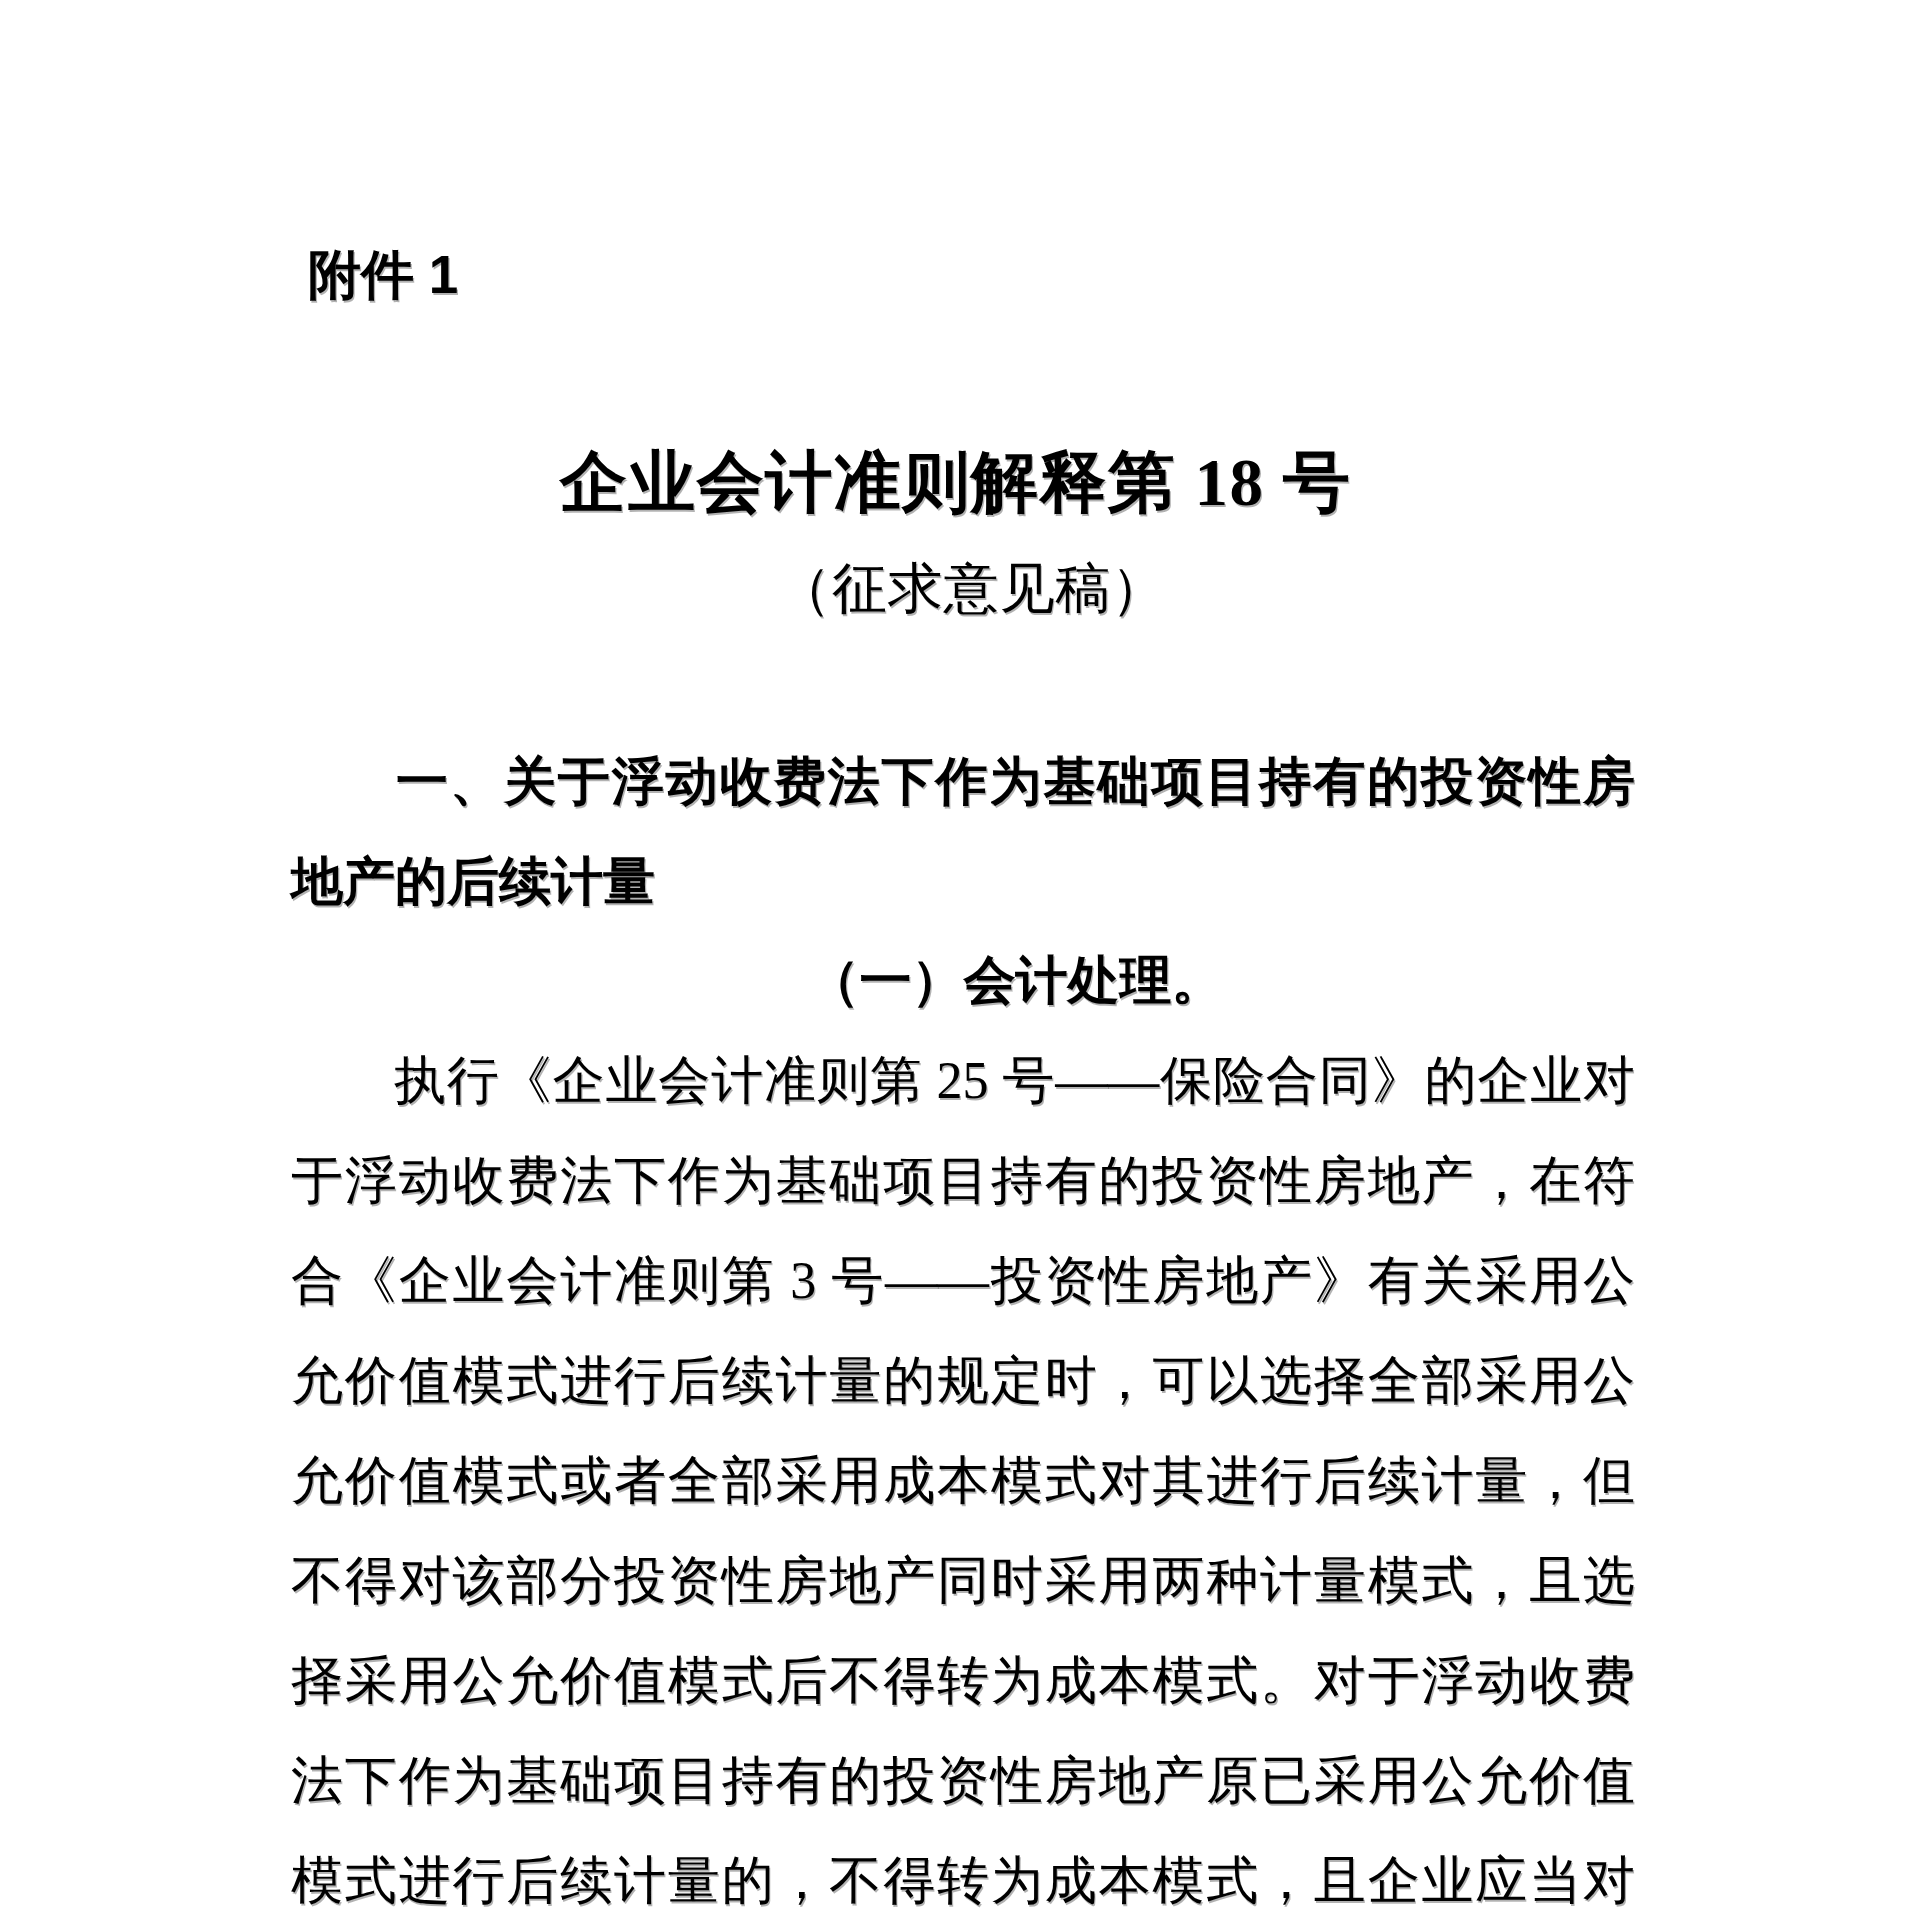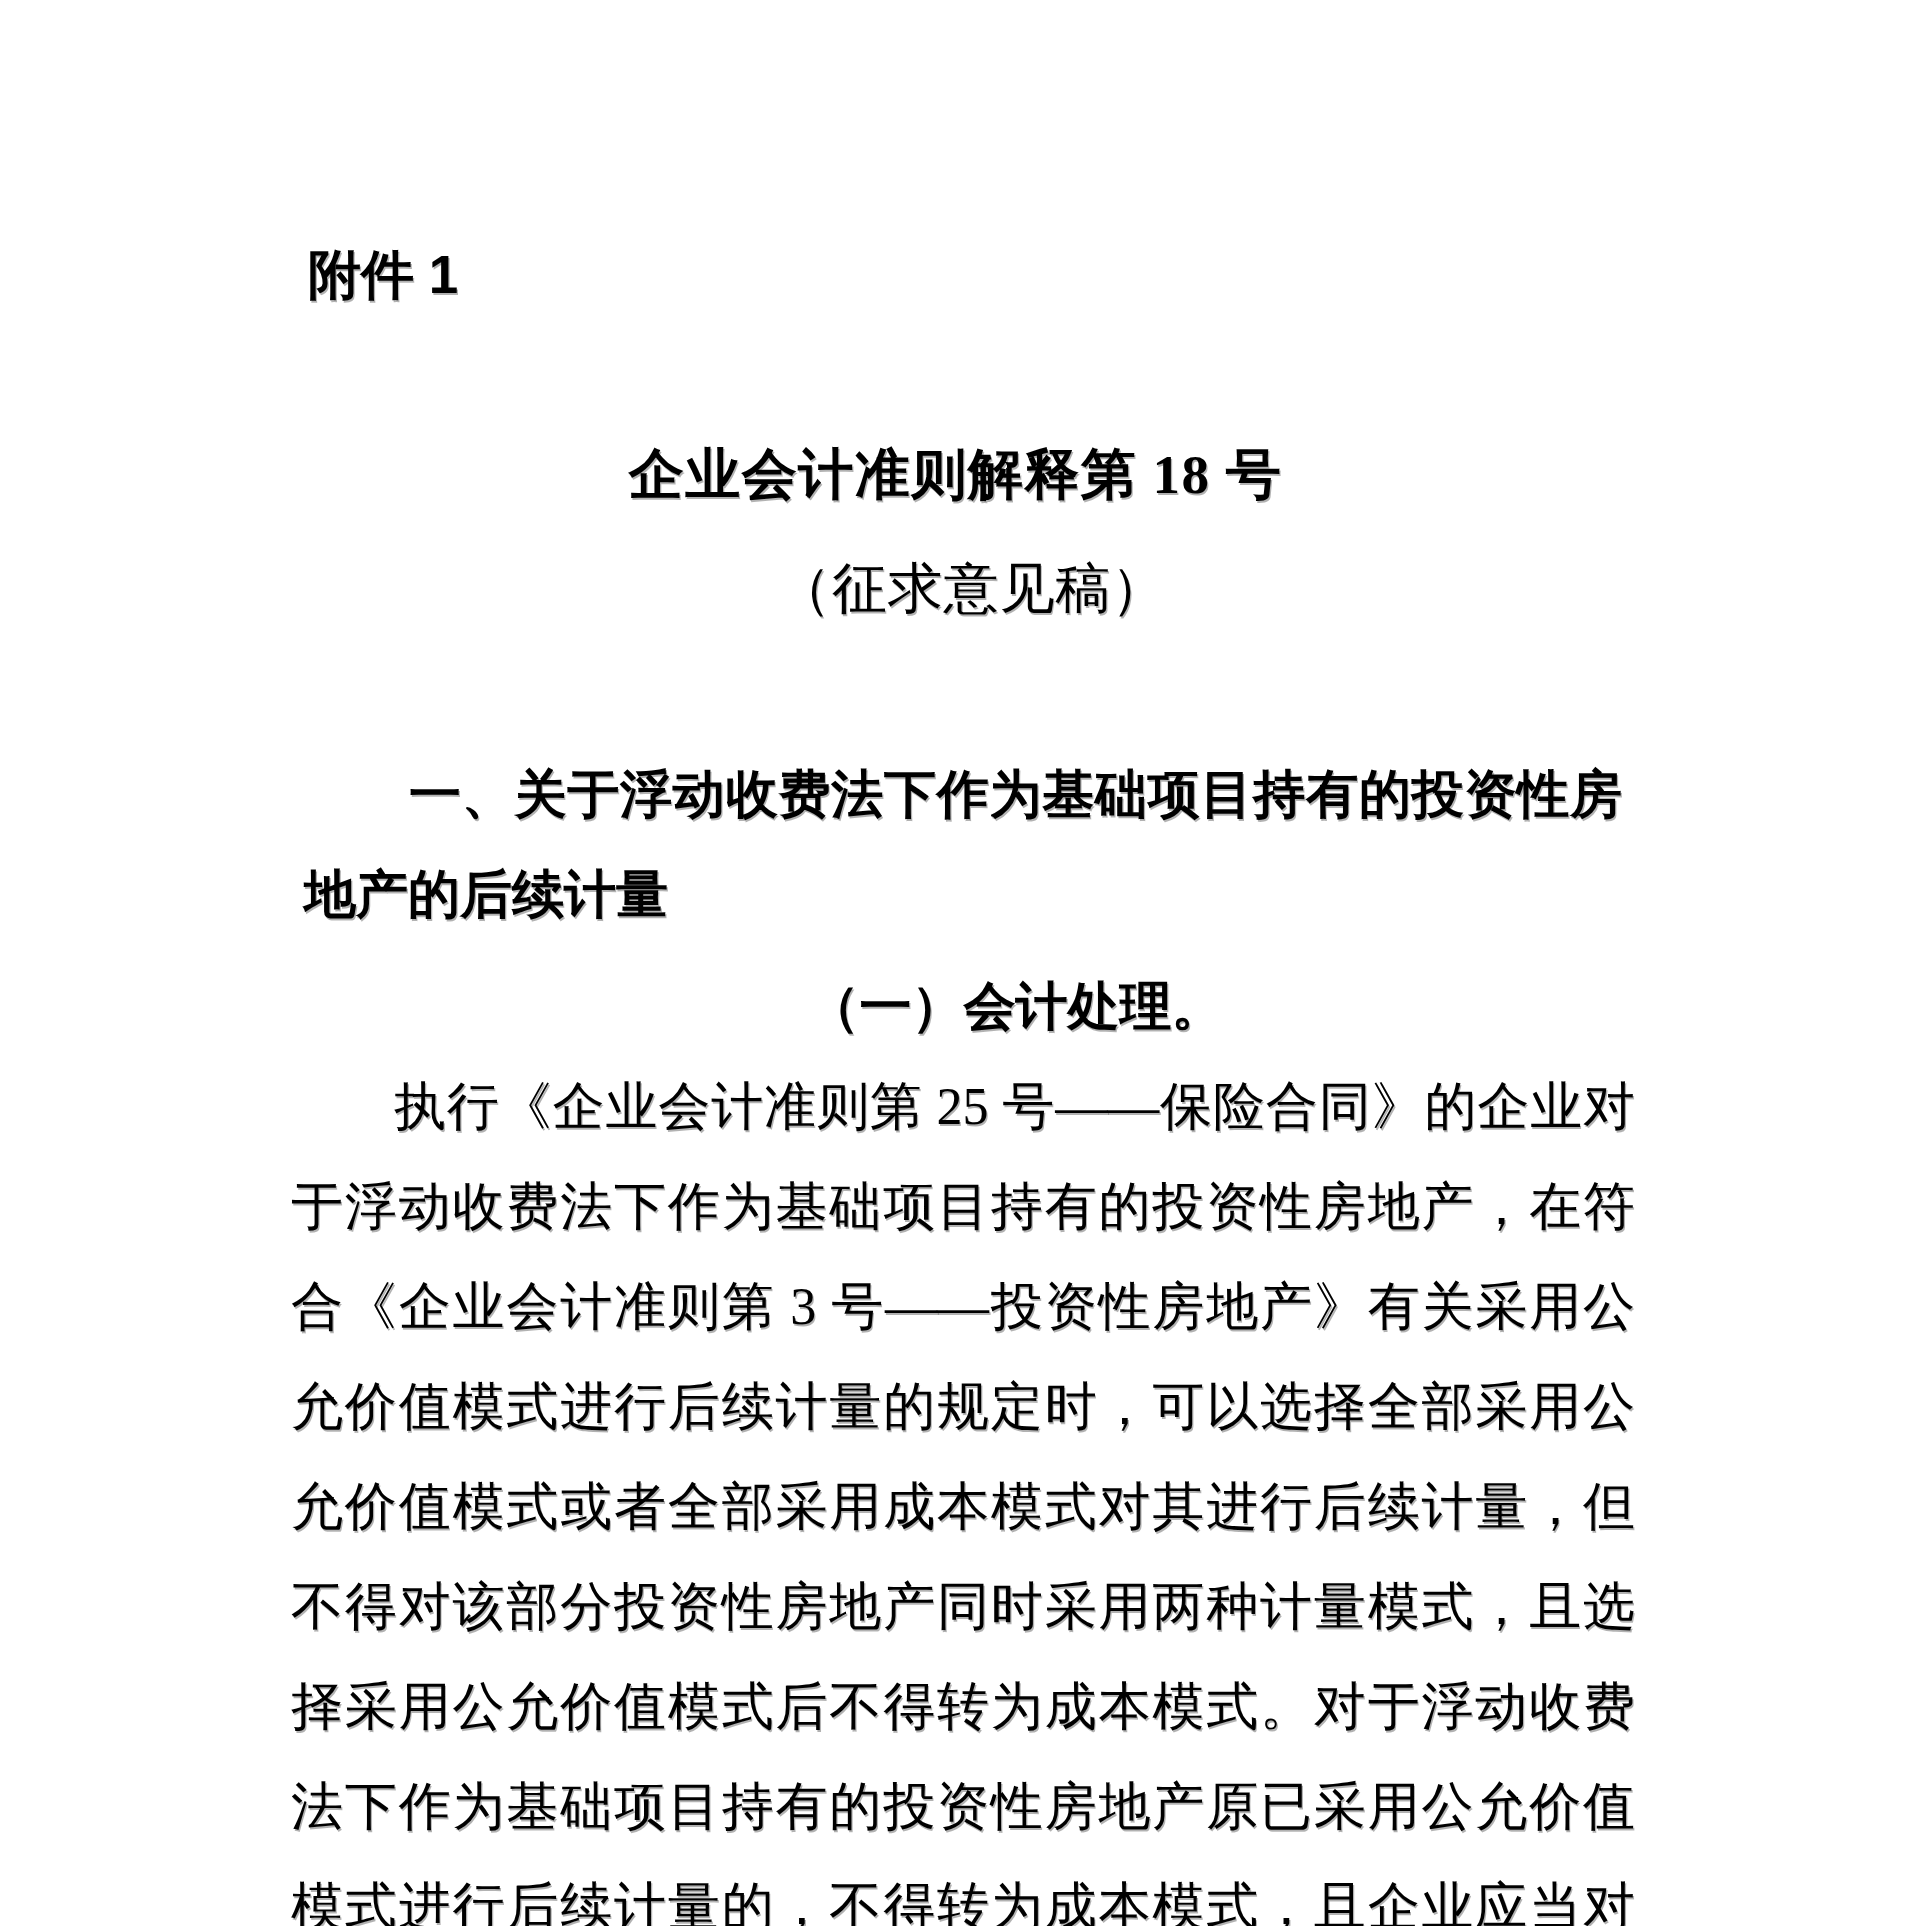--- a/index.html
+++ b/index.html
@@ -28,21 +28,21 @@
   }
   .doc-title {
     position: absolute;
     left: 0;
     top: 442px;
     width: 100%;
     margin: 0;
     text-align: center;
     font-family: "Liberation Serif", "DejaVu Serif", serif;
     font-weight: 700;
-    font-size: 55px;
+    font-size: 67px;
     line-height: 1.2;
     letter-spacing: 1.5px;
     white-space: nowrap;
   }
   .doc-subtitle {
     position: absolute;
     left: 0;
     top: 539px;
     width: 100%;
     margin: 16px;
@@ -55,21 +55,21 @@
     white-space: nowrap;
   }
   .body-block {
     position: absolute;
     left: 291px;
     top: 731px;
     width: 1344px;
     text-align: justify;
   }
   .section-heading {
-    margin: 13px;
+    margin: 0;
     font-family: "Liberation Sans", "DejaVu Sans", sans-serif;
     font-weight: 700;
     font-size: 52px;
     line-height: 100px;
     text-indent: 105px;
     text-align: justify;
     word-break: break-all;
   }
   .subsection-heading {
     margin: 0;

